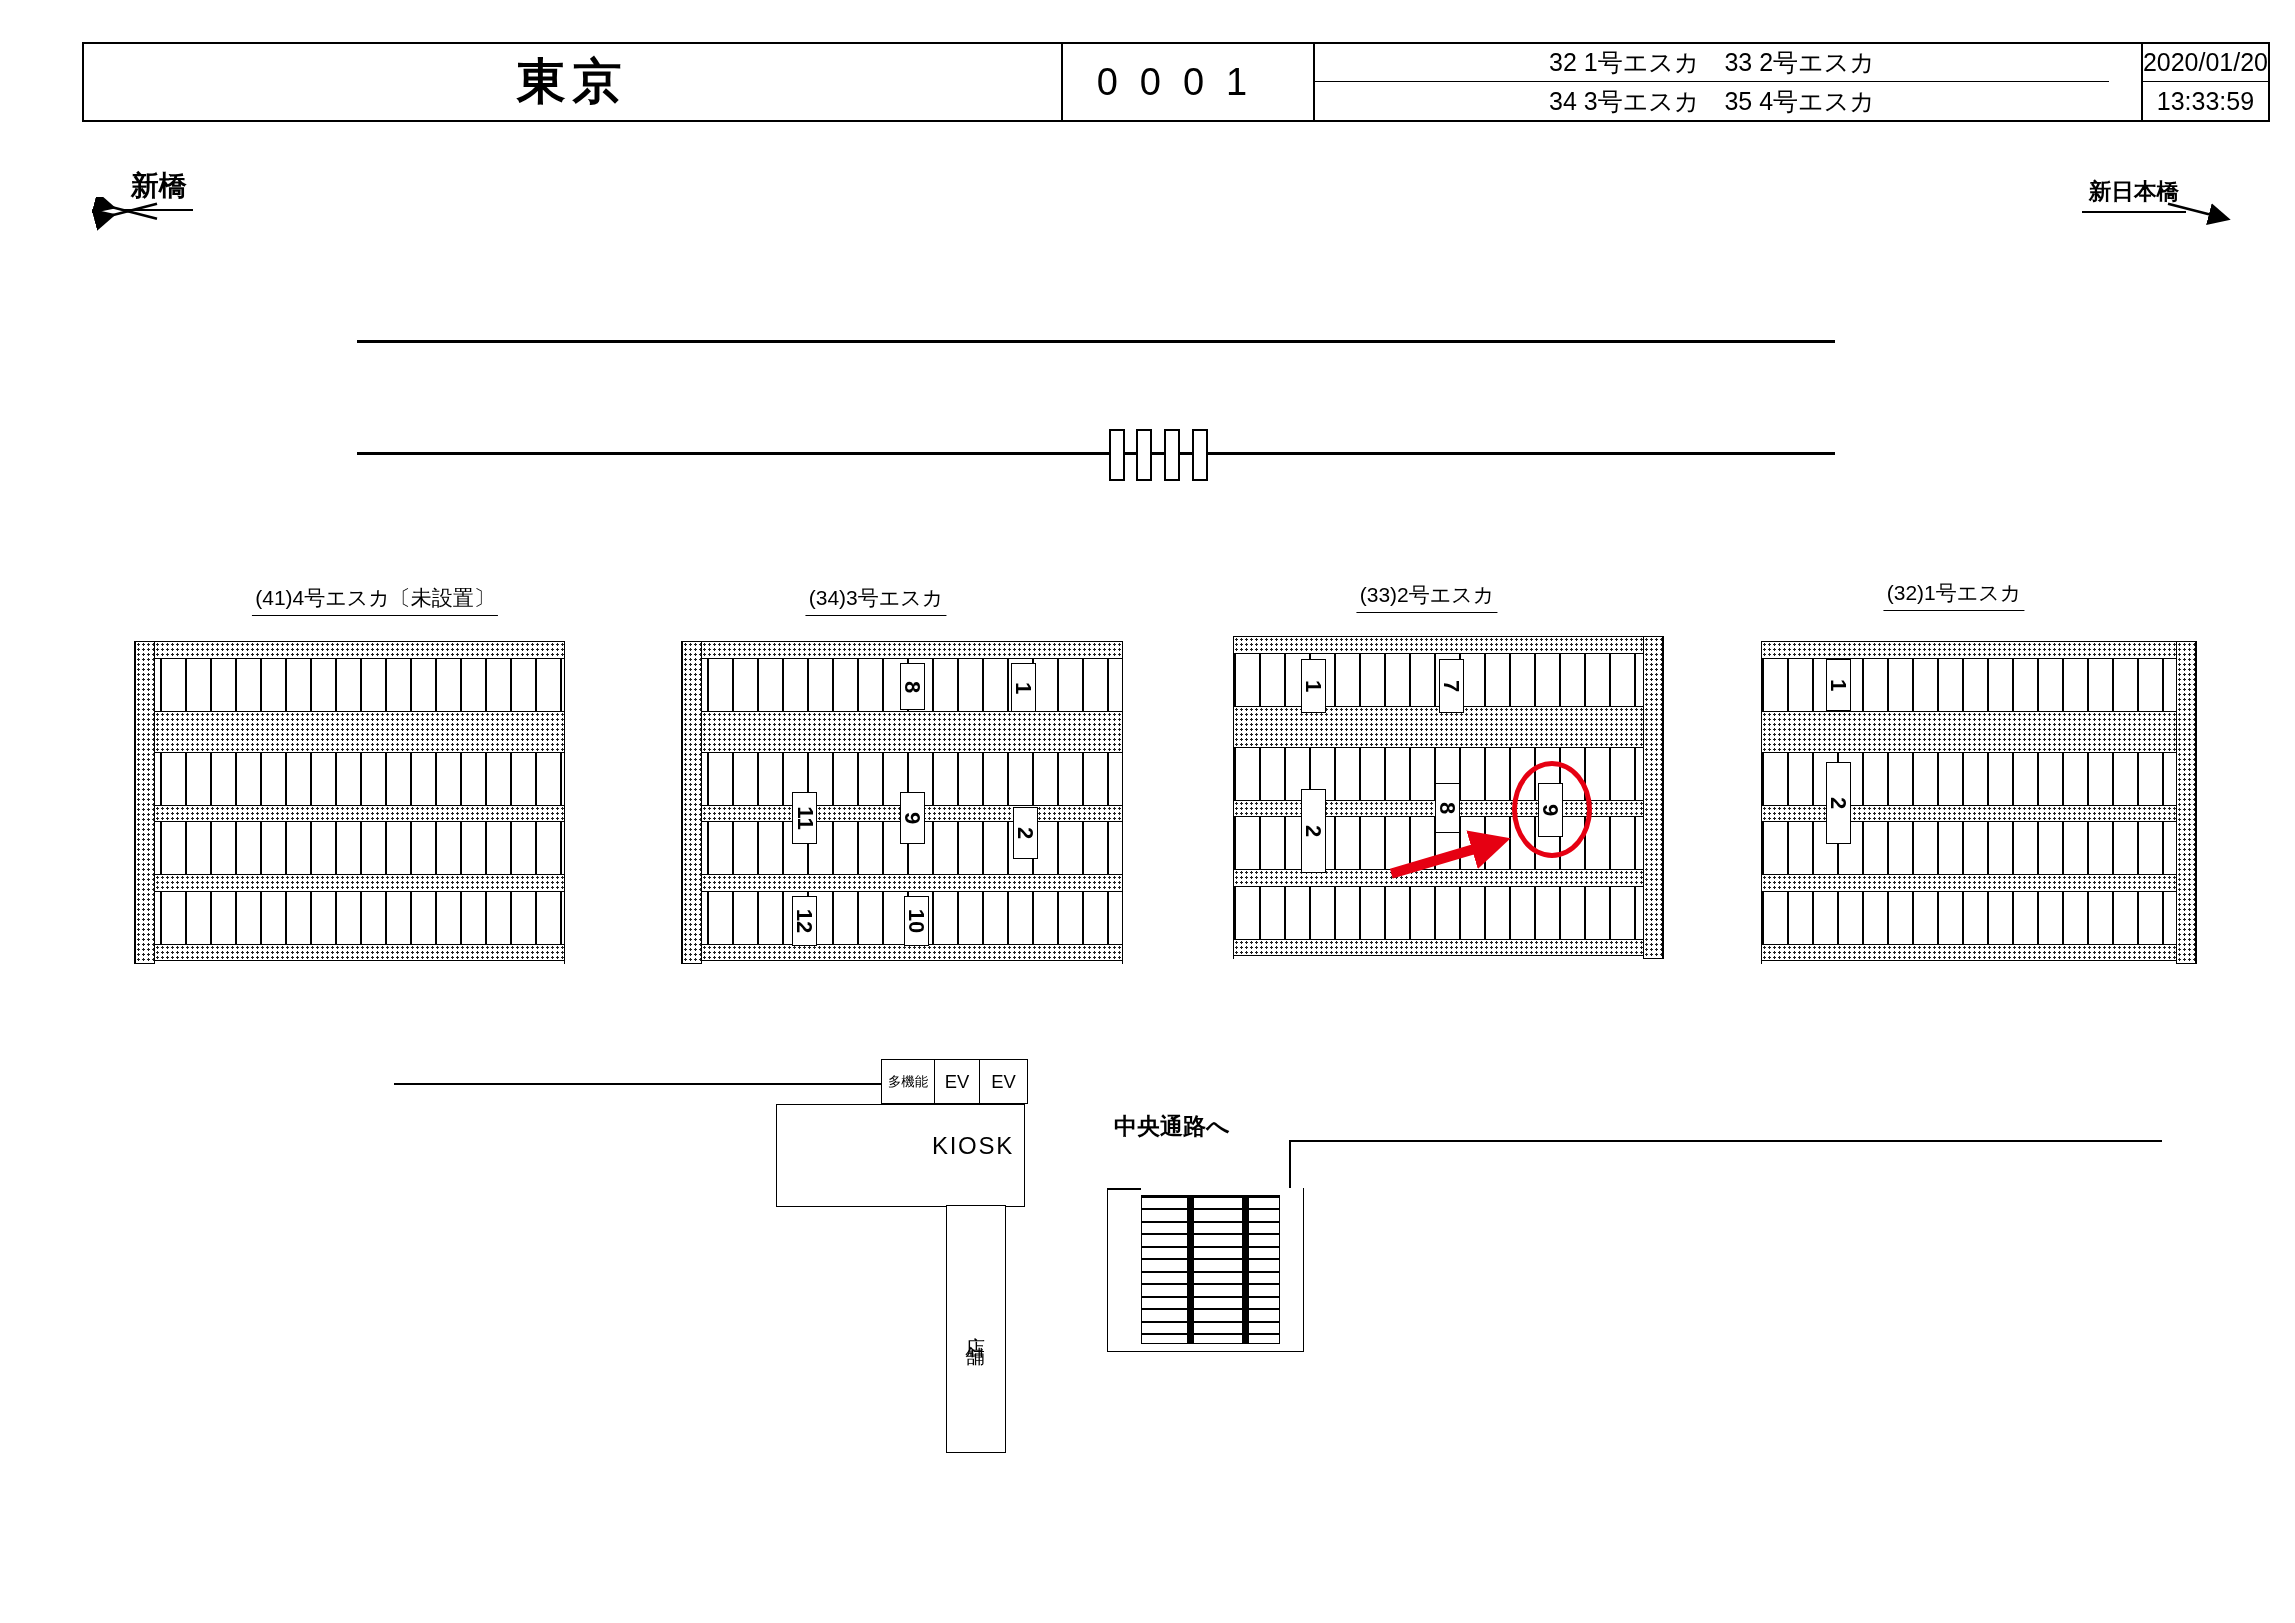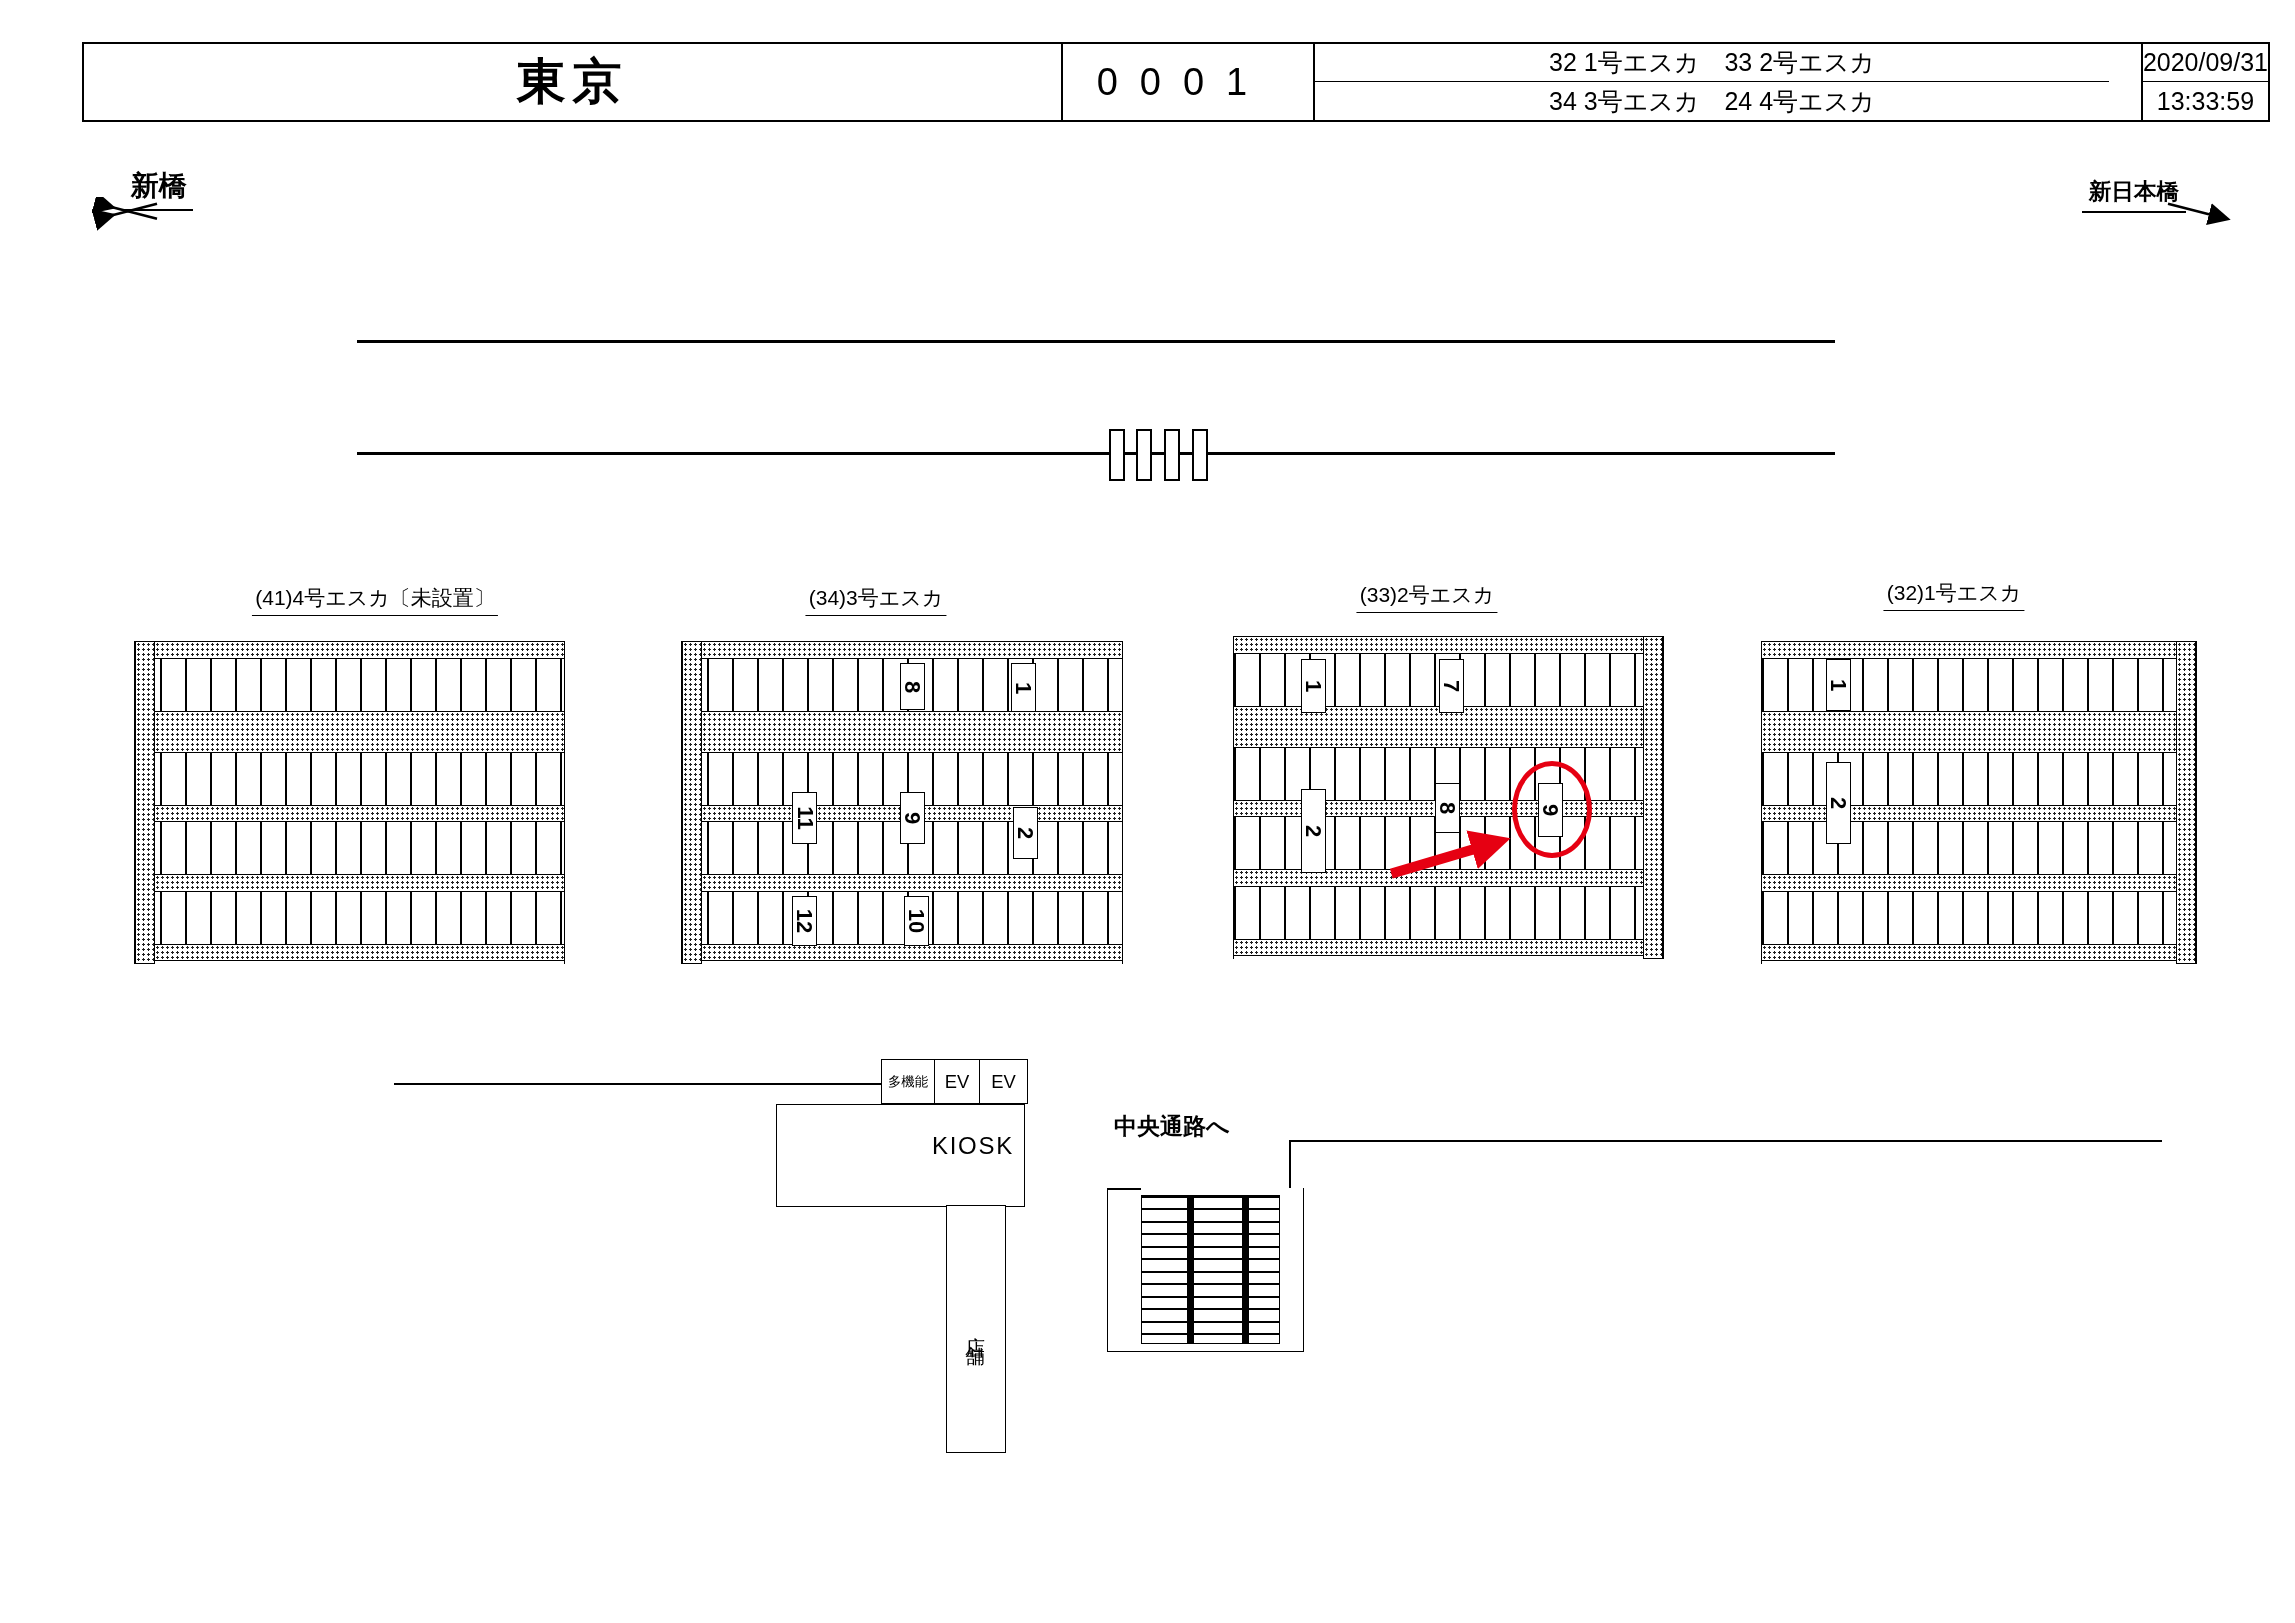--- a/index.html
+++ b/index.html
@@ -73,24 +73,24 @@
   .stairs .rail2 { position:absolute; left:134px; top:6.7px; width:6.7px; height:149px; background:#000; }
 </style>
 </head>
 <body>
 
 <header class="topbar">
   <div class="cell cell-station">東京</div>
   <div class="cell cell-code">0001</div>
   <div class="cell cell-list">
     <div class="row">32 1号エスカ　33 2号エスカ</div>
-    <div class="row">34 3号エスカ　24 4号エスカ</div>
+    <div class="row">34 3号エスカ　35 4号エスカ</div>
   </div>
   <div class="cell cell-datetime">
-    <div class="row">2020/09/31</div>
+    <div class="row">2020/01/20</div>
     <div class="row">13:33:59</div>
   </div>
 </header>
 
 <div class="dir-label dir-left">新橋</div>
 <svg class="abs" style="left:80px;top:197px;" width="84" height="35" viewBox="0 0 100 42">
   <defs>
     <marker id="blkArrL" viewBox="0 0 10 10" refX="8" refY="5" markerWidth="9" markerHeight="9" orient="auto">
       <path d="M10,0 L0,5 L10,10 z" fill="#000"></path>
     </marker>

